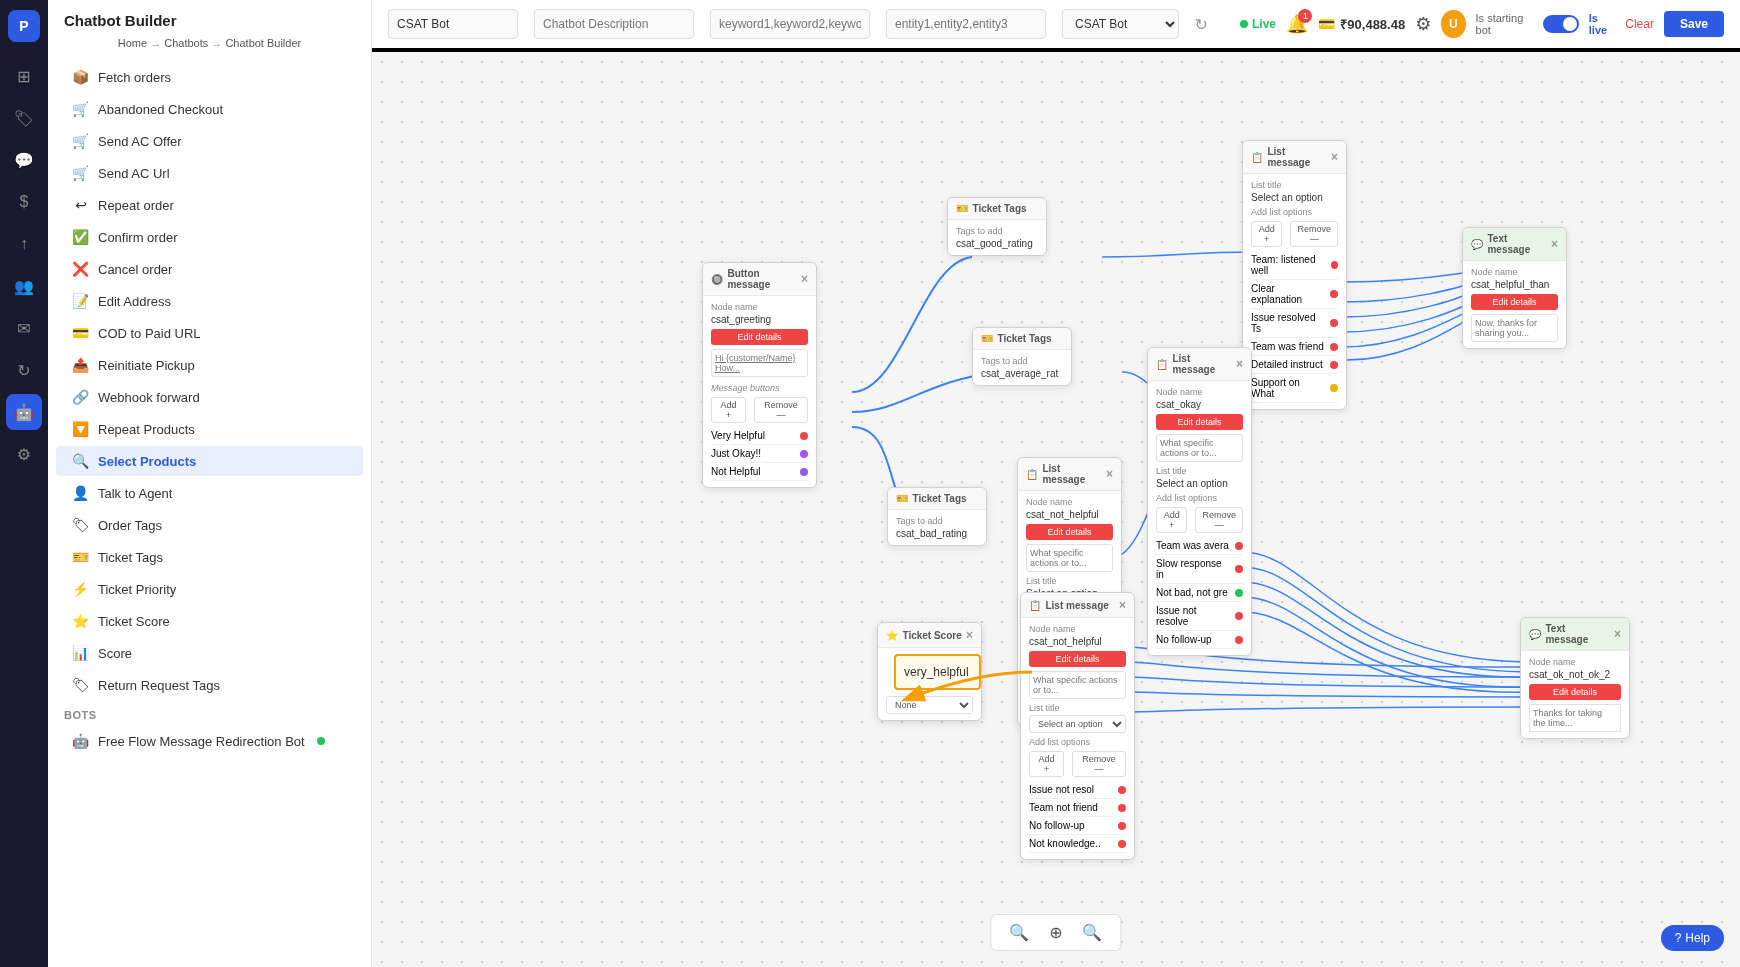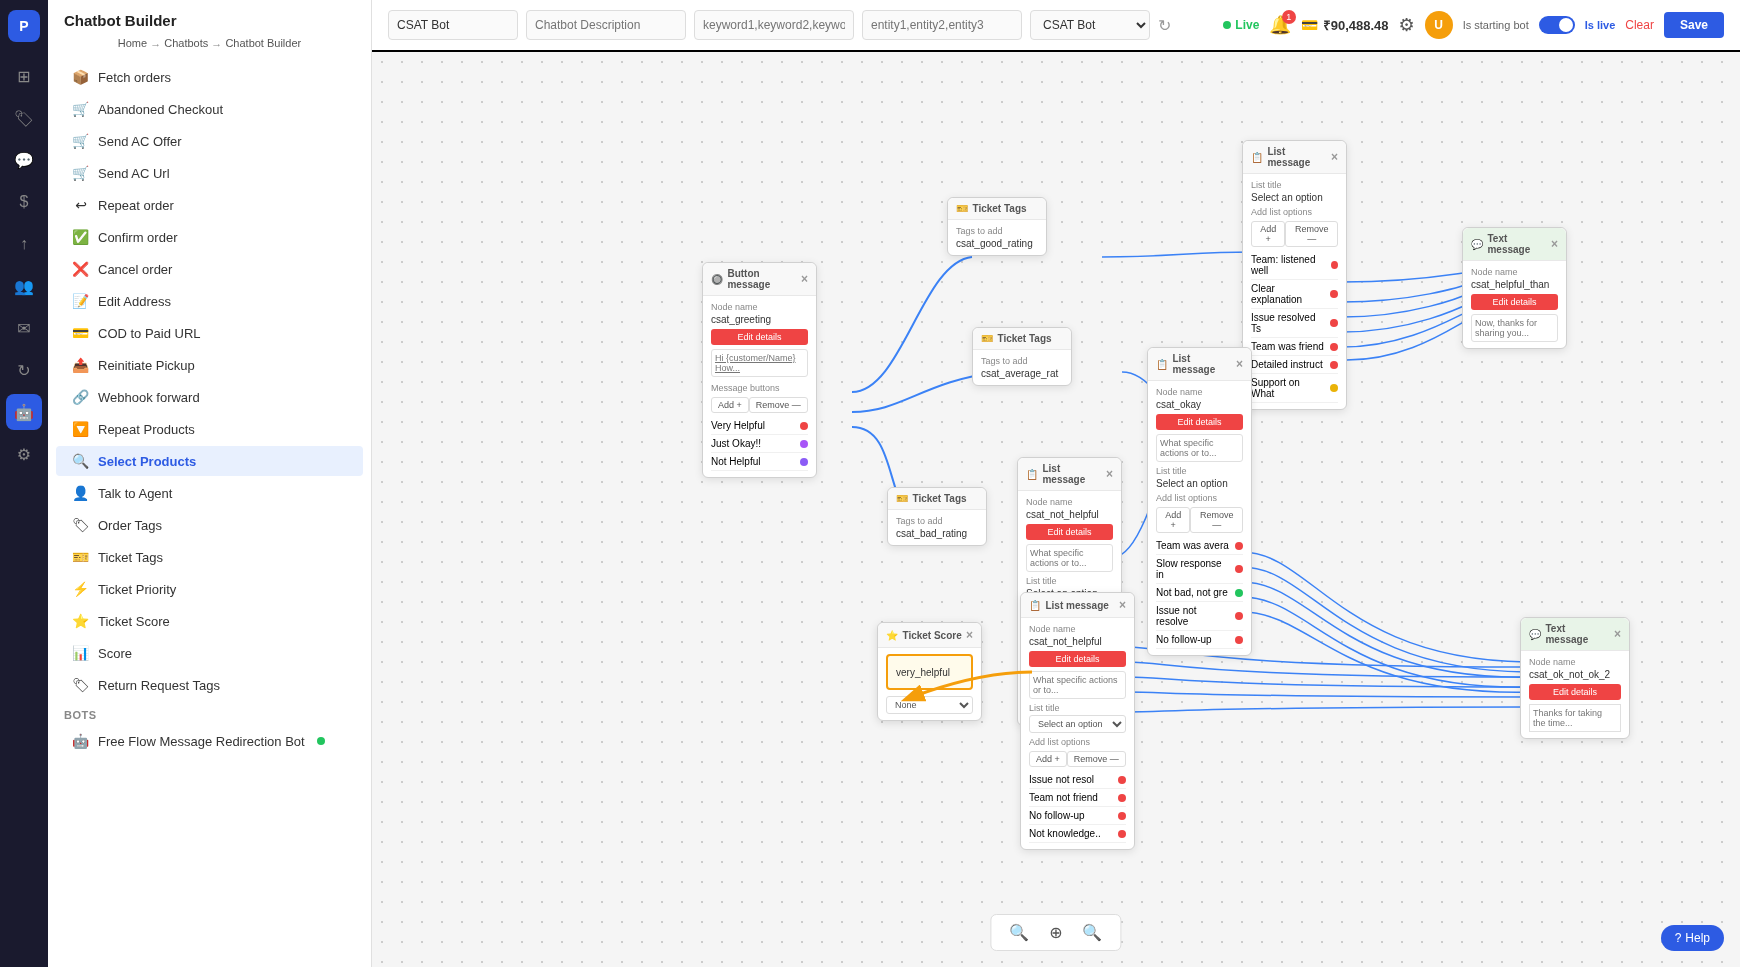--- a/index.html
+++ b/index.html
@@ -85,26 +85,26 @@
     .main-area {
       flex: 1;
       display: flex;
       flex-direction: column;
       overflow: hidden;
     }
 
     
     .header {
       background: #fff;
-      border-bottom: 2px solid #000000;
+      border-bottom: 4px solid #000000;
       display: flex;
       align-items: center;
       padding: 0 16px;
       height: 52px;
-      gap: 8px;
+      gap: 16px;
       z-index: 5;
     }
     .header-input {
       border: 1px solid #ddd;
       border-radius: 4px;
       padding: 4px 8px;
       font-size: 12px;
       color: #333;
       background: #fafafa;
       height: 30px;
@@ -190,21 +190,21 @@
       border-bottom: 1px solid #f0f0f0;
       font-size: 10px;
     }
     .node-dot {
       width: 8px; height: 8px; border-radius: 50%; margin-left: 4px;
     }
     .dot-red { background: #ef4444; }
     .dot-purple { background: #8b5cf6; }
     .dot-yellow { background: #eab308; }
     .dot-green { background: #22c55e; }
-    .node-add-remove { display: flex; gap: 0; margin: 4px 0; }
+    .node-add-remove { display: flex; gap: 8px; margin: 4px 0; }
     .node-small-btn {
       font-size: 9px; padding: 2px 6px; border: 1px solid #ddd;
       border-radius: 3px; background: white; cursor: pointer; color: #555;
     }
     .node-select {
       width: 100%; font-size: 9px; border: 1px solid #ddd;
       border-radius: 3px; padding: 2px 4px; background: white; color: #555;
     }
     .ticket-score-node {
       background: white;
@@ -441,21 +441,21 @@
       <div class="node-header">
         <span>🔘</span>
         <span>Button message</span>
         <span class="node-close">×</span>
       </div>
       <div class="node-body">
         <div class="node-label">Node name</div>
         <div class="node-value">csat_greeting</div>
         <button class="node-btn">Edit details</button>
         <div style="font-size:9px;color:#777;padding:4px 0;border:1px solid #e0e0e0;border-radius:3px;padding:3px;margin-top:4px;text-decoration:underline;">Hi {customer/Name} How...</div>
-        <div class="node-label" style="margin-top:6px;">Message buttons</div>
+        <div class="node-label" style="margin-top:6px;font-style:italic;">Message buttons</div>
         <div class="node-add-remove">
           <button class="node-small-btn">Add +</button>
           <button class="node-small-btn">Remove —</button>
         </div>
         <div class="node-list-item">
           <span>Very Helpful</span>
           <div class="node-dot dot-red"></div>
         </div>
         <div class="node-list-item">
           <span>Just Okay!!</span>
@@ -634,21 +634,21 @@
       </div>
     </div>
 
     <div class="flow-node ticket-score-node" style="left:505px;top:570px;width:105px;">
       <div class="node-header">
         <span>⭐</span>
         <span>Ticket Score</span>
         <span class="node-close">×</span>
       </div>
       <div class="node-body">
-        <input class="header-input score-input-highlighted" style="width: 100%; font-size: 10px; height: 36px; border: 2px solid rgb(245, 158, 11);" value="very_helpful">
+        <input class="header-input score-input-highlighted" style="width: 100%; font-size: 12px; height: 36px; border: 2px solid rgb(245, 158, 11); margin-left: 8px;" value="very_helpful">
         <select class="node-select" style="margin-top:6px;">
           <option>None</option>
         </select>
       </div>
     </div>
 
     <div class="flow-node" style="left:648px;top:540px;width:115px;">
       <div class="node-header">
         <span>📋</span>
         <span>List message</span>

